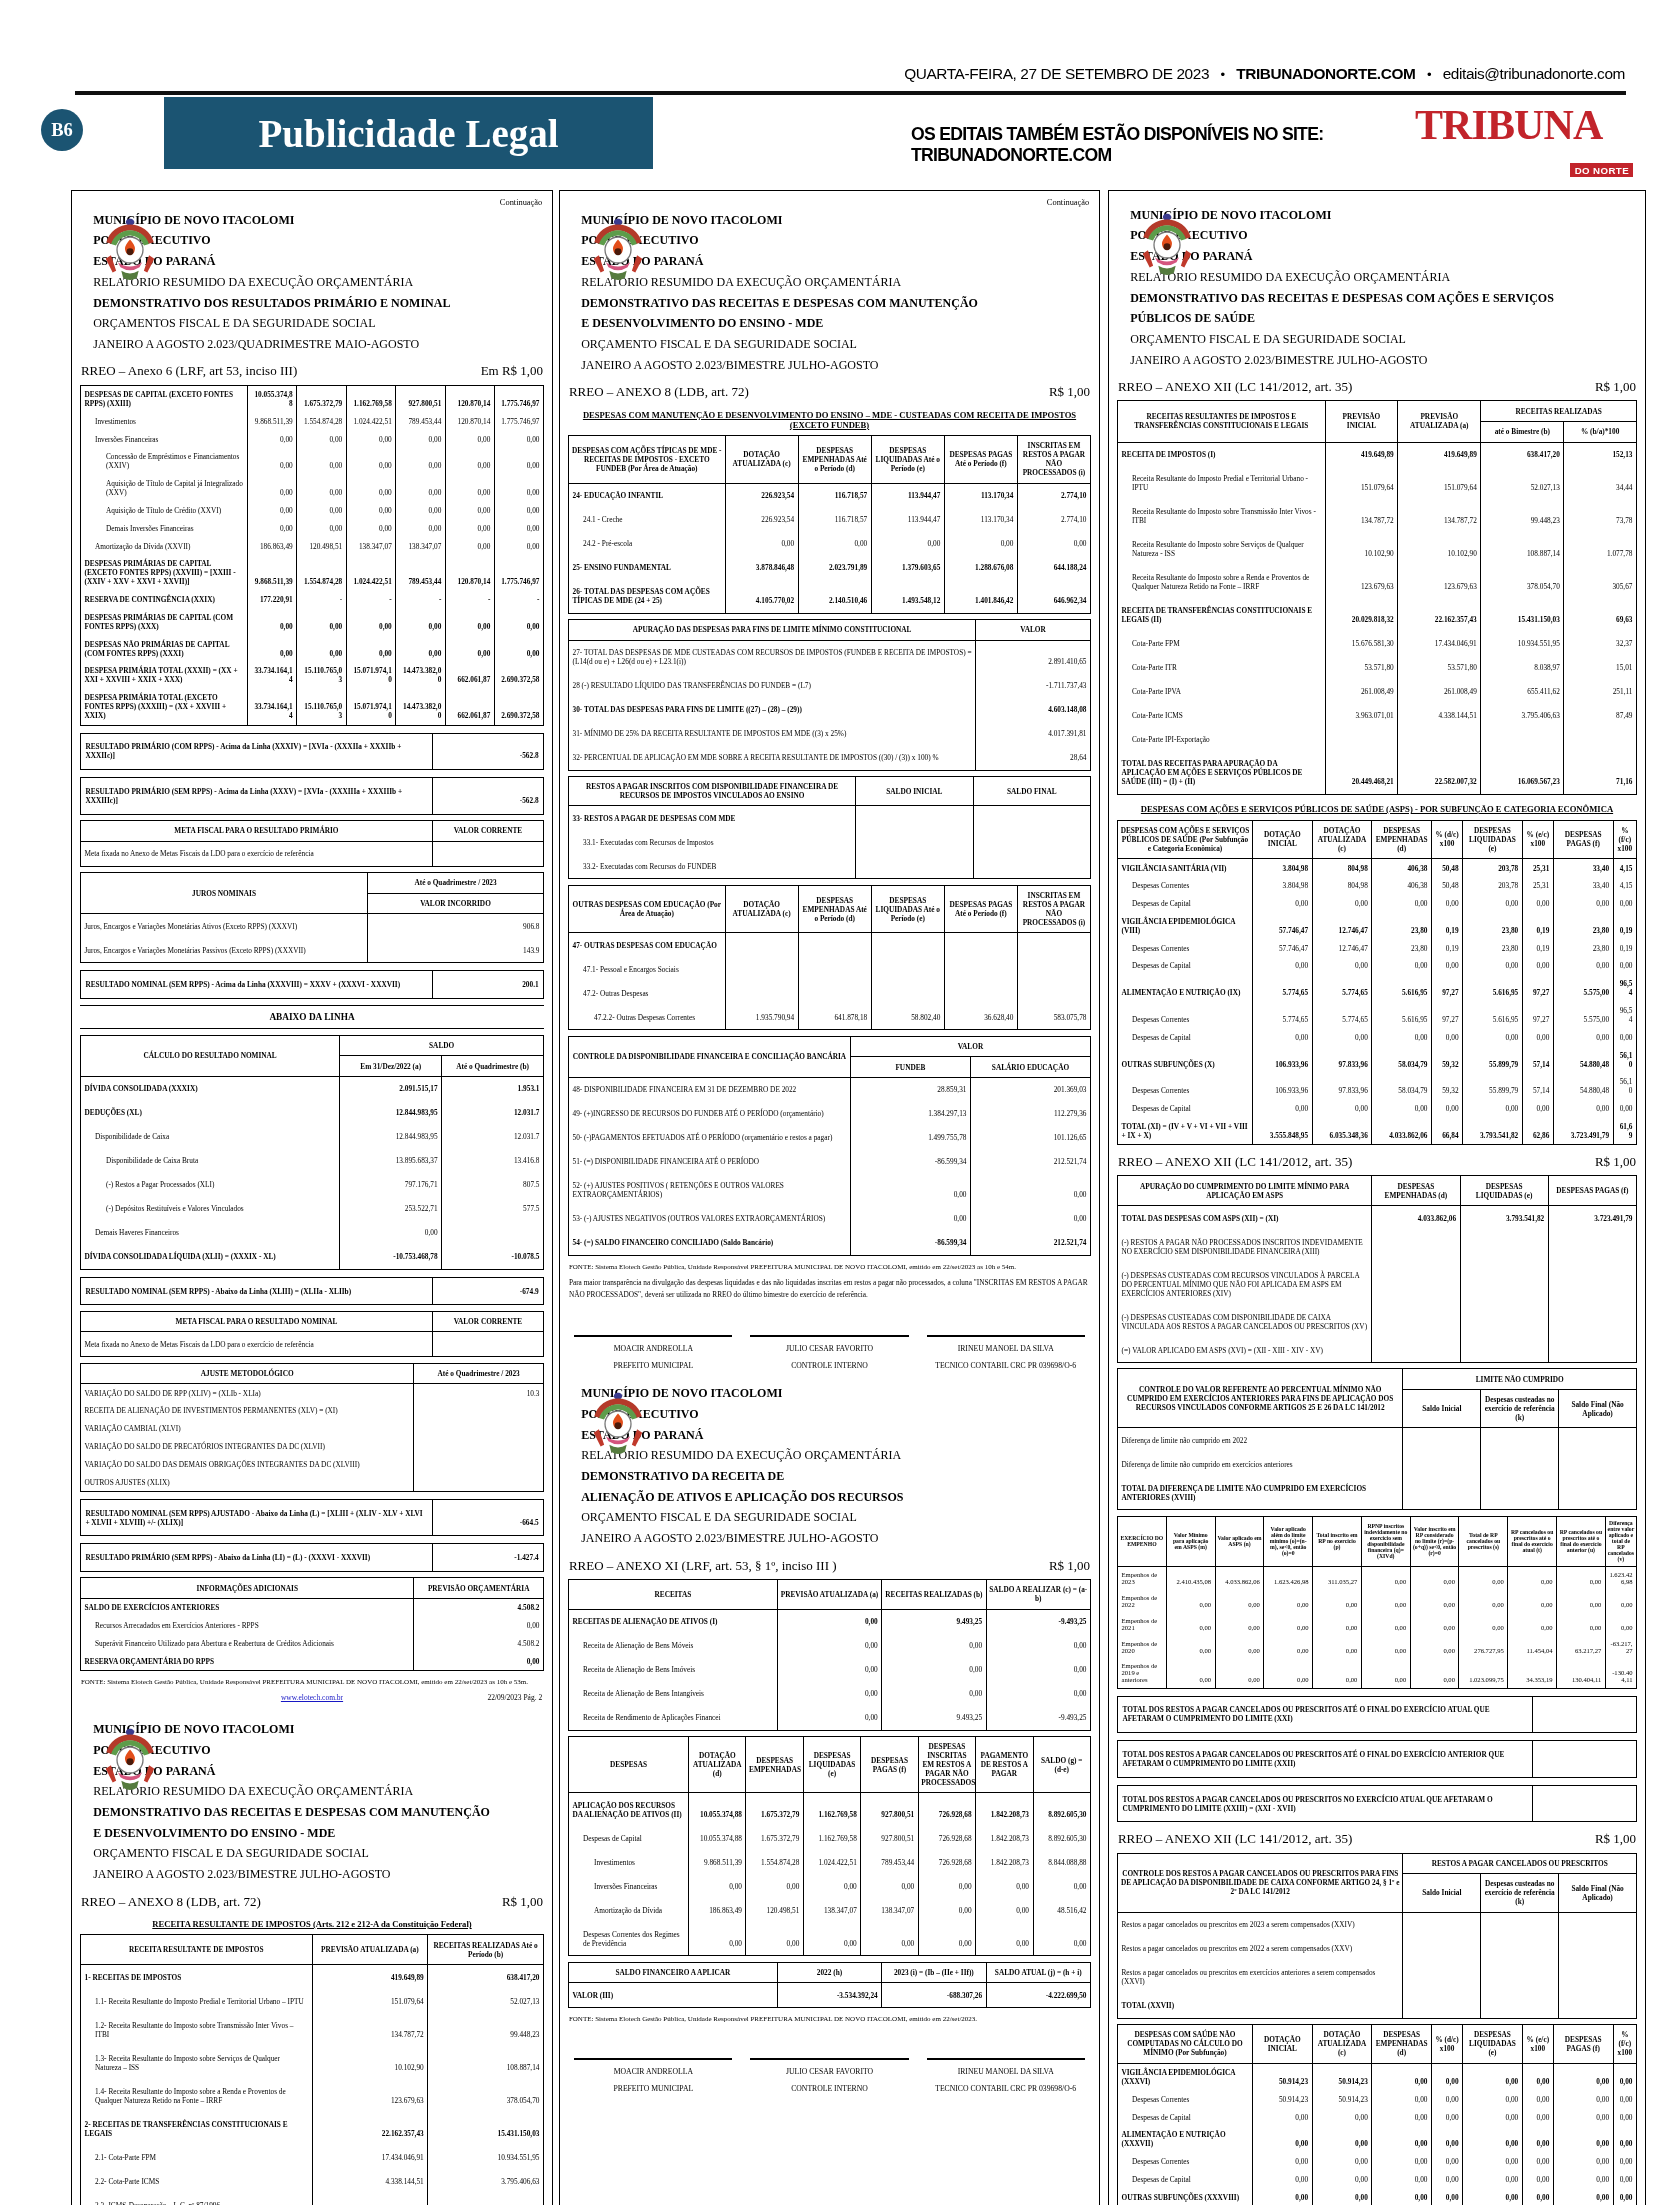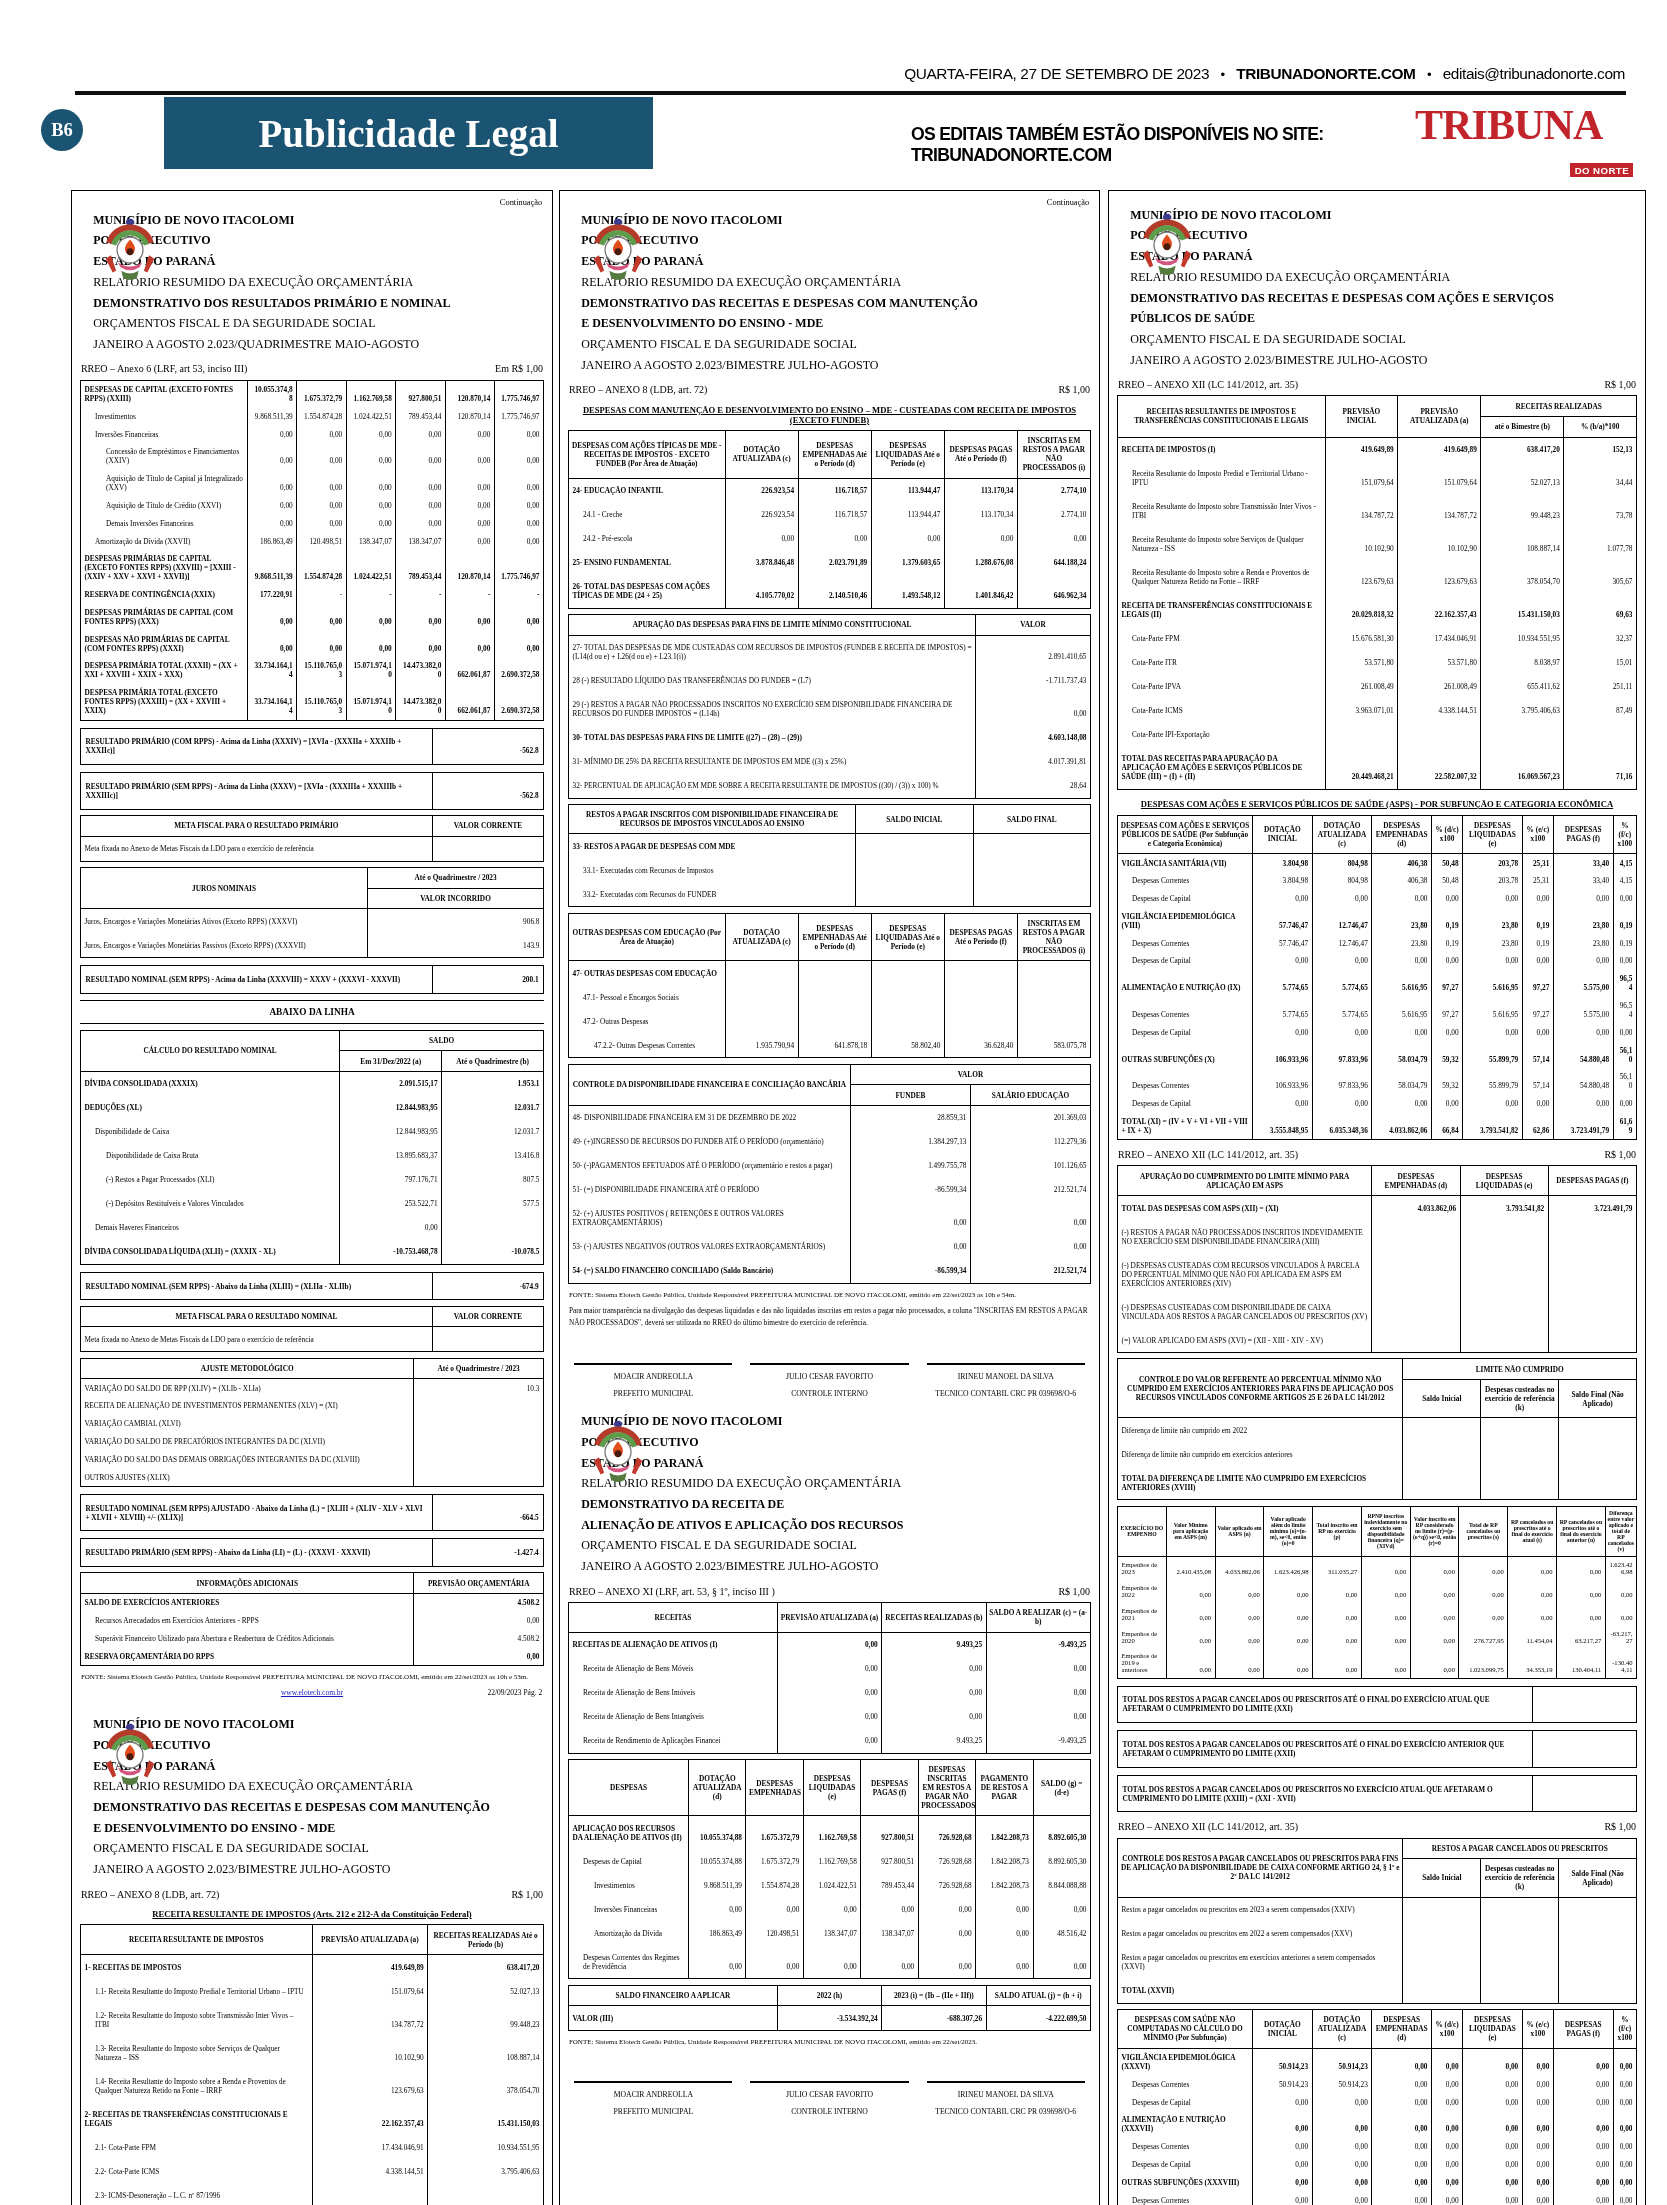--- a/index.html
+++ b/index.html
@@ -18,21 +18,21 @@
   
   .col{position:absolute;top:190px;border:1.8px solid #000;background:#fff;padding:6.2px 8px;box-sizing:border-box;overflow:hidden;}
   #col1{left:71px;width:482px;height:2647px;}
   #col2{left:559px;width:541px;height:2578px;}
   #col3{left:1108px;width:538px;height:2643px;}
   .cont{text-align:right;font-size:8.4px;margin:0.9px 1.8px 0 0;}
   .nheader{position:relative;margin:4.4px 13.2px 11.5px 13.2px;}
   .nheader .crest{position:absolute;left:10.6px;top:4.4px;width:52px;height:67px;}
   .hl{font-size:12px;margin:5.7px 0;}
   .hlb{font-weight:bold;}
-  .anexoline{display:flex;justify-content:space-between;align-items:flex-end;font-size:10px;margin:8.8px 0.9px 1.8px 0.9px;}
+  .anexoline{display:flex;justify-content:space-between;align-items:flex-end;font-size:13px;margin:8.8px 0.9px 1.8px 0.9px;}
   .stitle{text-align:center;font-weight:bold;text-decoration:underline;font-size:8.6px;margin:9.7px 2.6px 1.8px 2.6px;}
   .bannerline{border-top:1.8px solid #000;border-bottom:1.8px solid #000;text-align:center;font-weight:bold;font-size:9.3px;padding:6.2px 2.6px;margin-top:6.2px;font-family:Liberation Serif, serif;}
   
   table.grid{width:100%;border-collapse:collapse;table-layout:fixed;margin-top:5.3px;border:1.5px solid #000;}
   table.grid th{border:1.1px solid #000;border-bottom:1.5px solid #000;font-weight:bold;text-align:center;font-size:7.3px;padding:5.3px 2.6px;vertical-align:middle;}
   table.grid td{border-left:1.1px solid #000;border-right:1.1px solid #000;font-size:7.3px;padding:4.4px 3.5px;vertical-align:bottom;word-wrap:break-word;}
   table.grid td.num{text-align:right;}
   table.grid td.lbl{text-align:left;}
   table.grid .b{font-weight:bold;}
   table.grid td.i1{padding-left:14px;}
@@ -717,24 +717,20 @@
         <tbody>
           <tr>
             <td class="lbl">27- TOTAL DAS DESPESAS DE MDE CUSTEADAS COM RECURSOS DE IMPOSTOS (FUNDEB E RECEITA DE IMPOSTOS) = (L14(d ou e) + L26(d ou e) + L23.1(i))</td>
             <td class="num">2.891.410,65</td>
           </tr>
           <tr>
             <td class="lbl">28 (-) RESULTADO LÍQUIDO DAS TRANSFERÊNCIAS DO FUNDEB = (L7)</td>
             <td class="num">-1.711.737,43</td>
           </tr>
           <tr>
-            <td class="lbl">29 (-) RESTOS A PAGAR NÃO PROCESSADOS INSCRITOS NO EXERCÍCIO SEM DISPONIBILIDADE FINANCEIRA DE RECURSOS DO FUNDEB IMPOSTOS = (L14h)</td>
-            <td class="num">0,00</td>
-          </tr>
-          <tr>
             <td class="lbl b">30- TOTAL DAS DESPESAS PARA FINS DE LIMITE ((27) – (28) – (29))</td>
             <td class="num b">4.603.148,08</td>
           </tr>
           <tr>
             <td class="lbl">31- MÍNIMO DE 25% DA RECEITA RESULTANTE DE IMPOSTOS EM MDE ((3) x 25%)</td>
             <td class="num">4.017.391,81</td>
           </tr>
           <tr>
             <td class="lbl">32- PERCENTUAL DE APLICAÇÃO EM MDE SOBRE A RECEITA RESULTANTE DE IMPOSTOS ((30) / (3)) x 100) %</td>
             <td class="num">28,64</td>

